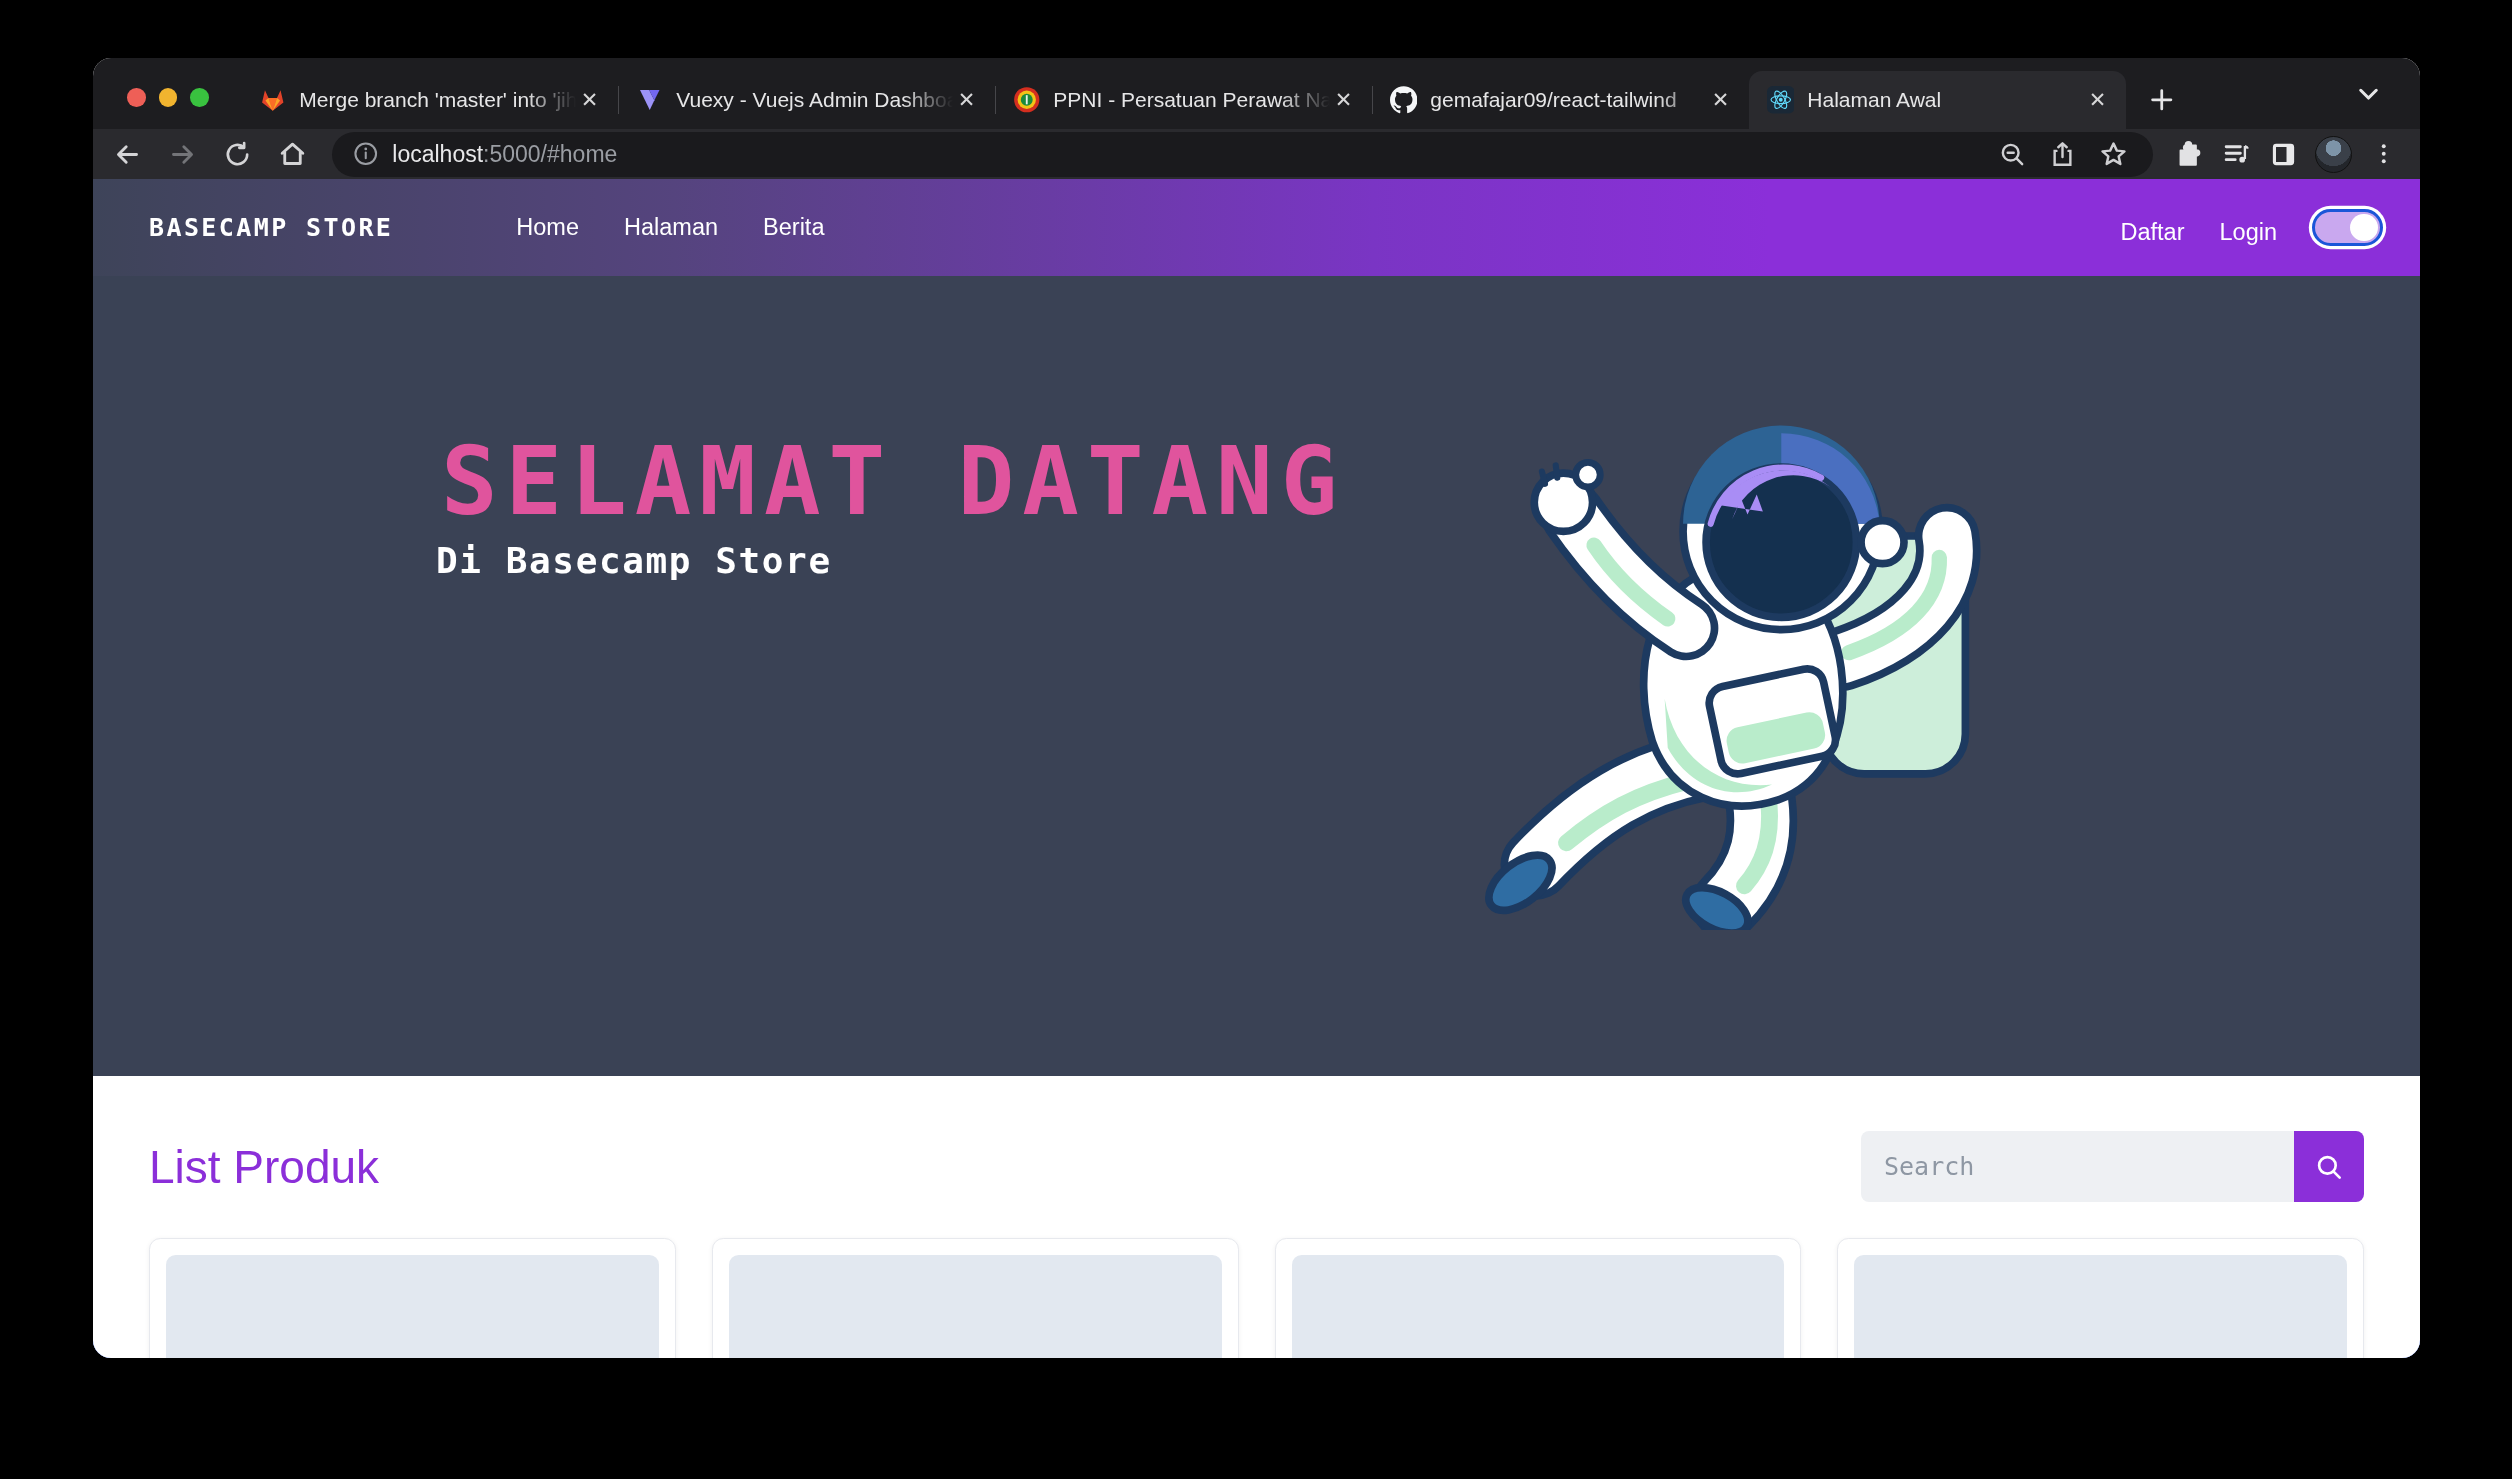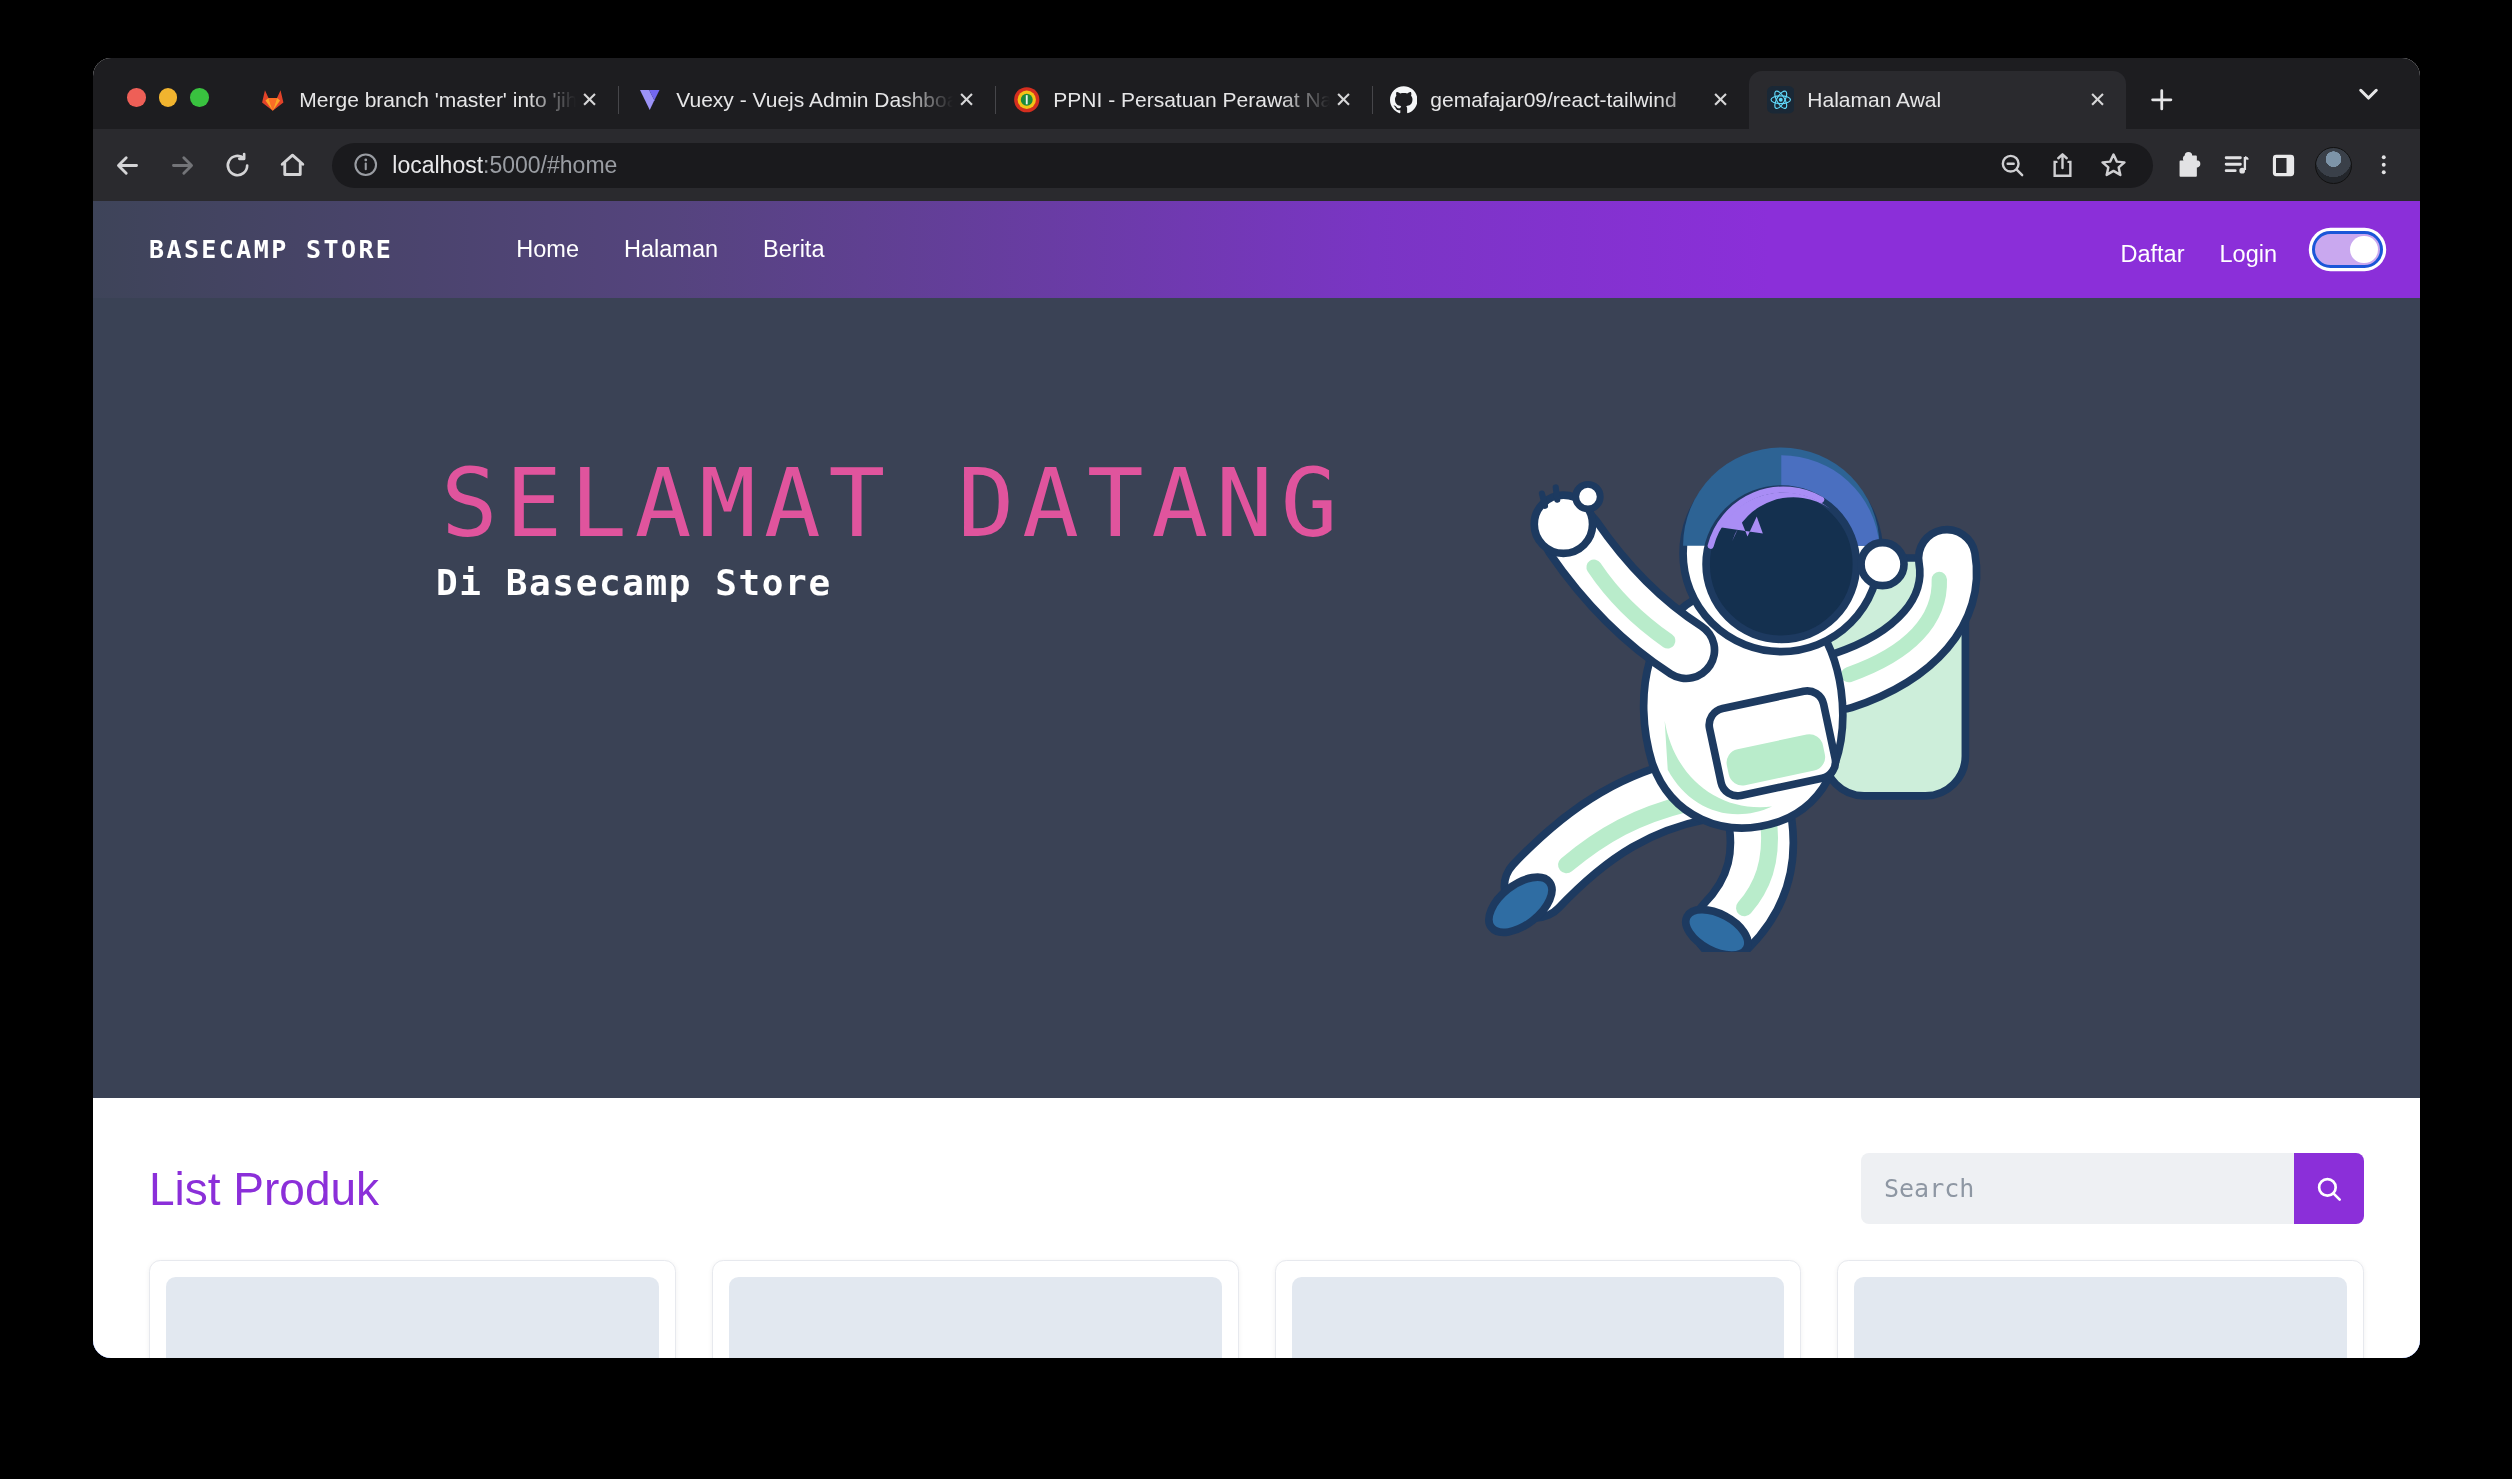--- a/index.html
+++ b/index.html
@@ -28,21 +28,21 @@
   .tab-title { flex:1; white-space:nowrap; overflow:hidden;
                -webkit-mask-image:linear-gradient(90deg,#000 82%,transparent);
                mask-image:linear-gradient(90deg,#000 82%,transparent); }
   .tab-close { width:27.5px; height:27.5px; display:flex; align-items:center; justify-content:center;
                color:#d7d7d8; font-size:21px; border-radius:6.5px; flex:0 0 auto; }
   .newtab-btn { width:45px; height:45px; margin:0 0 6.5px 13px; display:flex; align-items:center;
                 justify-content:center; color:#e6e6e7; }
   .tab-chevron { margin-left:auto; margin-right:36px; align-self:center; color:#e6e6e7; }
 
   
-  .toolbar { height:72px; background:#2a2a2e; display:flex; align-items:center;
+  .toolbar { height:50px; background:#2a2a2e; display:flex; align-items:center;
              padding:0 21px 0 19.4px; flex:0 0 auto; }
   .nav-btns { display:flex; gap:24px; align-items:center; }
   .tool-icon { width:31px; height:31px; display:flex; align-items:center; justify-content:center; }
   .omnibox { flex:1; height:45px; margin:0 18px 0 24px; background:#1a1a1d; border-radius:23px;
              display:flex; align-items:center; padding:0 24px 0 19.4px; }
   .omni-url { margin-left:13px; font-size:23px; color:#e8e8ea; white-space:nowrap; flex:1; overflow:hidden; }
   .omni-url .url-path { color:#9a9da3; }
   .omni-right { display:flex; gap:21px; align-items:center; }
   .toolbar-right { display:flex; gap:16px; align-items:center; margin-left:3.2px; }
   .avatar { width:37px; height:37px; border-radius:50%;
@@ -60,21 +60,21 @@
   .nav-links { display:flex; gap:45px; margin-left:123px;align-items:center; }
   .nav-link { color:#fff; font-size:23.5px; }
   .nav-actions { margin-left:auto; display:flex; gap:35px; align-items:flex-end; }
   .nav-action { color:#fff; font-size:23.5px; }
   .toggle { width:71px; height:37px; border-radius:19.4px; background:#c9a8ef; position:relative;
             border:3.2px solid #1b56d8; box-shadow:0 0 0 3.2px #fff; }
   .toggle-knob { position:absolute; right:2.4px; top:1.6px; width:27.5px; height:27.5px; border-radius:50%; background:#fff; }
 
   .hero { height:800px; flex:0 0 auto; background:#3a4255; position:relative; }
   .hero-title { position:absolute; left:348px; top:151px; color:#e0549d;
-                font-family:"DejaVu Sans Mono", monospace; font-weight:normal;
+                font-family:"DejaVu Sans Mono", monospace; font-weight:bold;
                 font-size:94px; letter-spacing:8px; white-space:nowrap; }
   .hero-subtitle { position:absolute; left:343px; top:264px; color:#fff;
                    font-family:"DejaVu Sans Mono", monospace; font-weight:bold;
                    font-size:36px; letter-spacing:1.6px; }
   .astronaut { position:absolute; right:427px; top:87px; width:537px; height:567px; }
 
   .content { flex:1; background:#fff; padding:0 56px; }
   .content-head { display:flex; align-items:center; justify-content:space-between; margin-top:55px; }
   .section-title { color:#8b2fd9; font-size:46px; font-weight:normal; }
   .search-widget { display:flex; width:510px; height:71px; }

